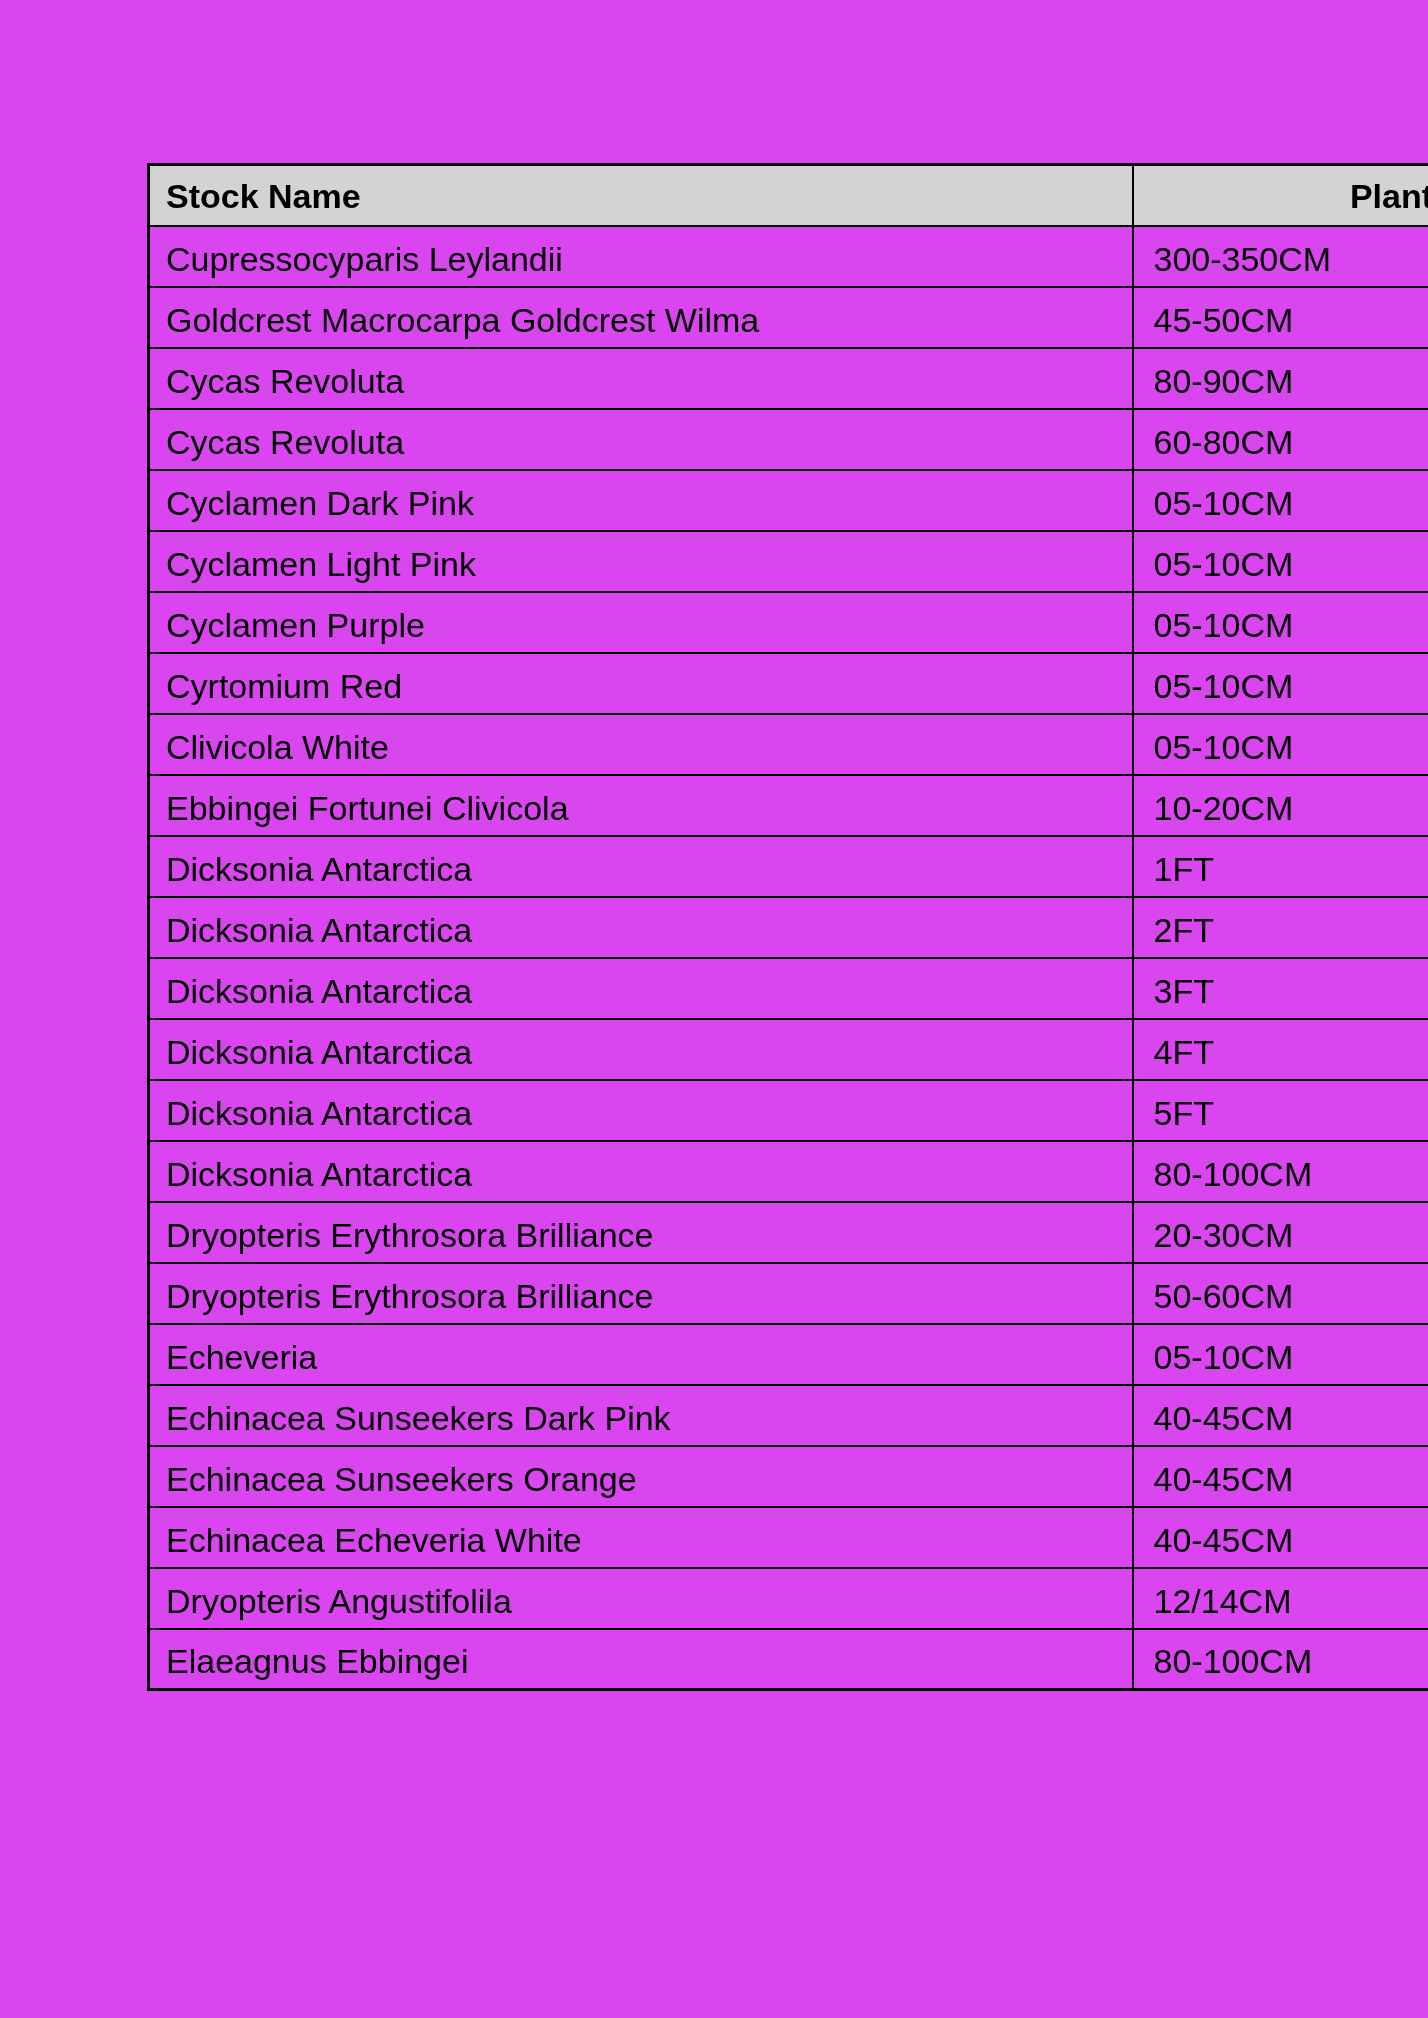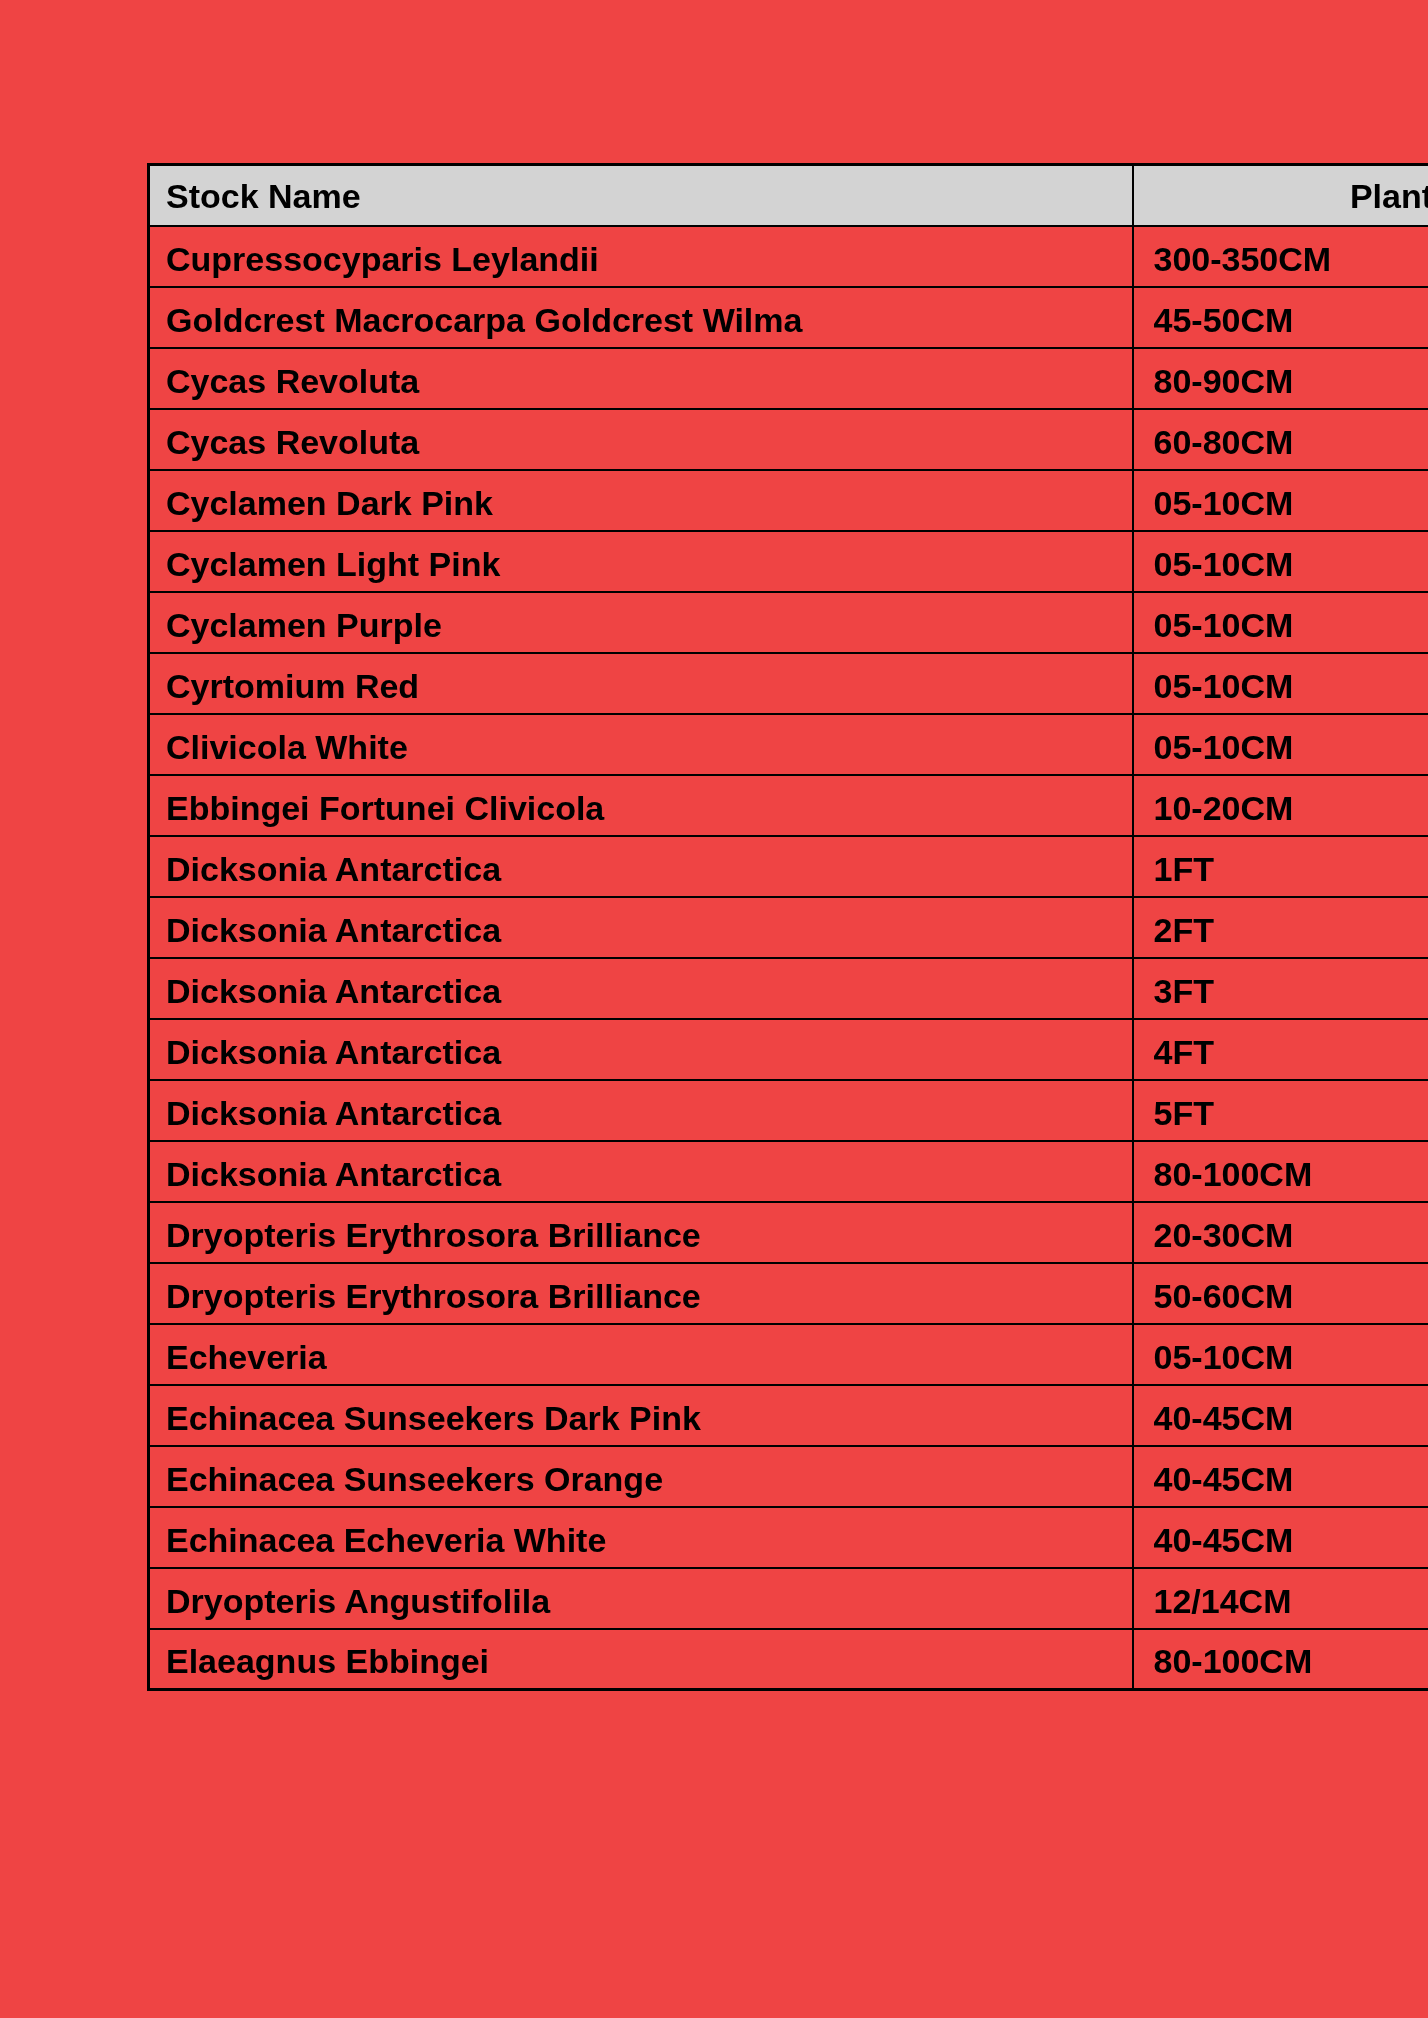--- a/index.html
+++ b/index.html
@@ -10,21 +10,21 @@
     width: 1428px;
     height: 2018px;
     background: #ffffff;
     overflow: hidden;
     position: relative;
     font-family: "Liberation Sans", "DejaVu Sans", sans-serif;
   }
   .page {
     position: absolute;
     inset: 0;
-    background: #ef4444;
+    background: #d946ef;
   }
   table.stock-table {
     position: absolute;
     left: 147px;
     top: 163px;
     width: 1301px;
     table-layout: fixed;
     border-collapse: collapse;
     border: 3px solid #000000;
     font-size: 34px;
@@ -44,21 +44,21 @@
     font-weight: bold;
     text-align: left;
     padding: 0 0 9px 16px;
   }
   th.th-plant {
     text-align: right;
     padding: 0 15px 9px 0;
   }
   tr.data-row { height: 61px; }
   td {
-    font-weight: bold;
+    font-weight: normal;
     padding: 0 0 7px 16px;
   }
   td.td-plant {
     padding-left: 20px;
   }
 </style>
 </head>
 <body>
 
 <div class="page">

